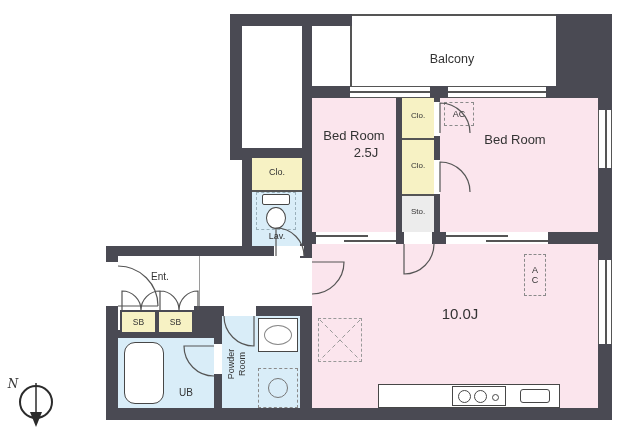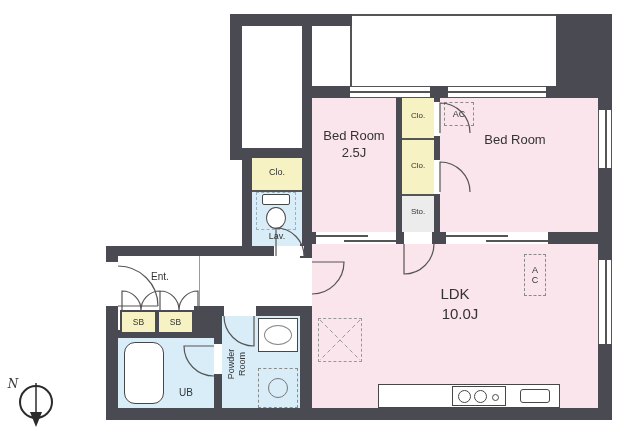--- a/index.html
+++ b/index.html
@@ -126,24 +126,24 @@
     <g stroke="#999" stroke-width="1" stroke-dasharray="4 3" fill="none">
       <path d="M320 320 L360 360 M360 320 L320 360"></path>
     </g>
     <g>
       <circle cx="36" cy="402" r="16" fill="#fff" stroke="#2b2b2b" stroke-width="2"></circle>
       <line x1="36" y1="383" x2="36" y2="421" stroke="#2b2b2b" stroke-width="1.5"></line>
       <polygon points="36,427 30,412 42,412" fill="#2b2b2b"></polygon>
     </g>
   </svg>
 
+  <div class="label" style="left:400px;top:52px;width:104px;height:16px;font-size:12.5px">Balcony</div>
   <div class="label" style="left:312px;top:128px;width:84px;height:17px;font-size:13px">Bed Room</div>
-  <div class="label" style="left:312px;top:145px;width:84px;height:17px;font-size:13px">2.5J</div>
+  <div class="label" style="left:324px;top:145px;width:84px;height:17px;font-size:13px">2.5J</div>
   <div class="label" style="left:440px;top:132px;width:150px;height:17px;font-size:13px">Bed Room</div>
-  <div class="label" style="left:312px;top:284px;width:286px;height:20px;font-size:15px">LDK</div>
   <div class="label" style="left:312px;top:304px;width:296px;height:20px;font-size:15px">10.0J</div>
   <div class="label" style="left:140px;top:270px;width:40px;height:14px;font-size:10px">Ent.</div>
   <div class="label" style="left:252px;top:230px;width:50px;height:13px;font-size:9px">Lav.</div>
   <div class="label" style="left:170px;top:386px;width:32px;height:14px;font-size:10px">UB</div>
   <div class="label" style="left:214px;top:351px;width:46px;height:26px;font-size:9px;transform:rotate(-90deg)">Powder Room</div>
   <div class="label" style="left:252px;top:166px;width:50px;height:14px;font-size:9px">Clo.</div>
   <div class="label" style="left:402px;top:110px;width:32px;height:12px;font-size:8px">Clo.</div>
   <div class="label" style="left:402px;top:160px;width:32px;height:12px;font-size:8px">Clo.</div>
   <div class="label" style="left:402px;top:206px;width:32px;height:12px;font-size:8px">Sto.</div>
   <div class="label" style="left:2px;top:376px;width:22px;height:16px;font-size:12px;font-style:italic;font-family:'DejaVu Serif',serif">N</div>

